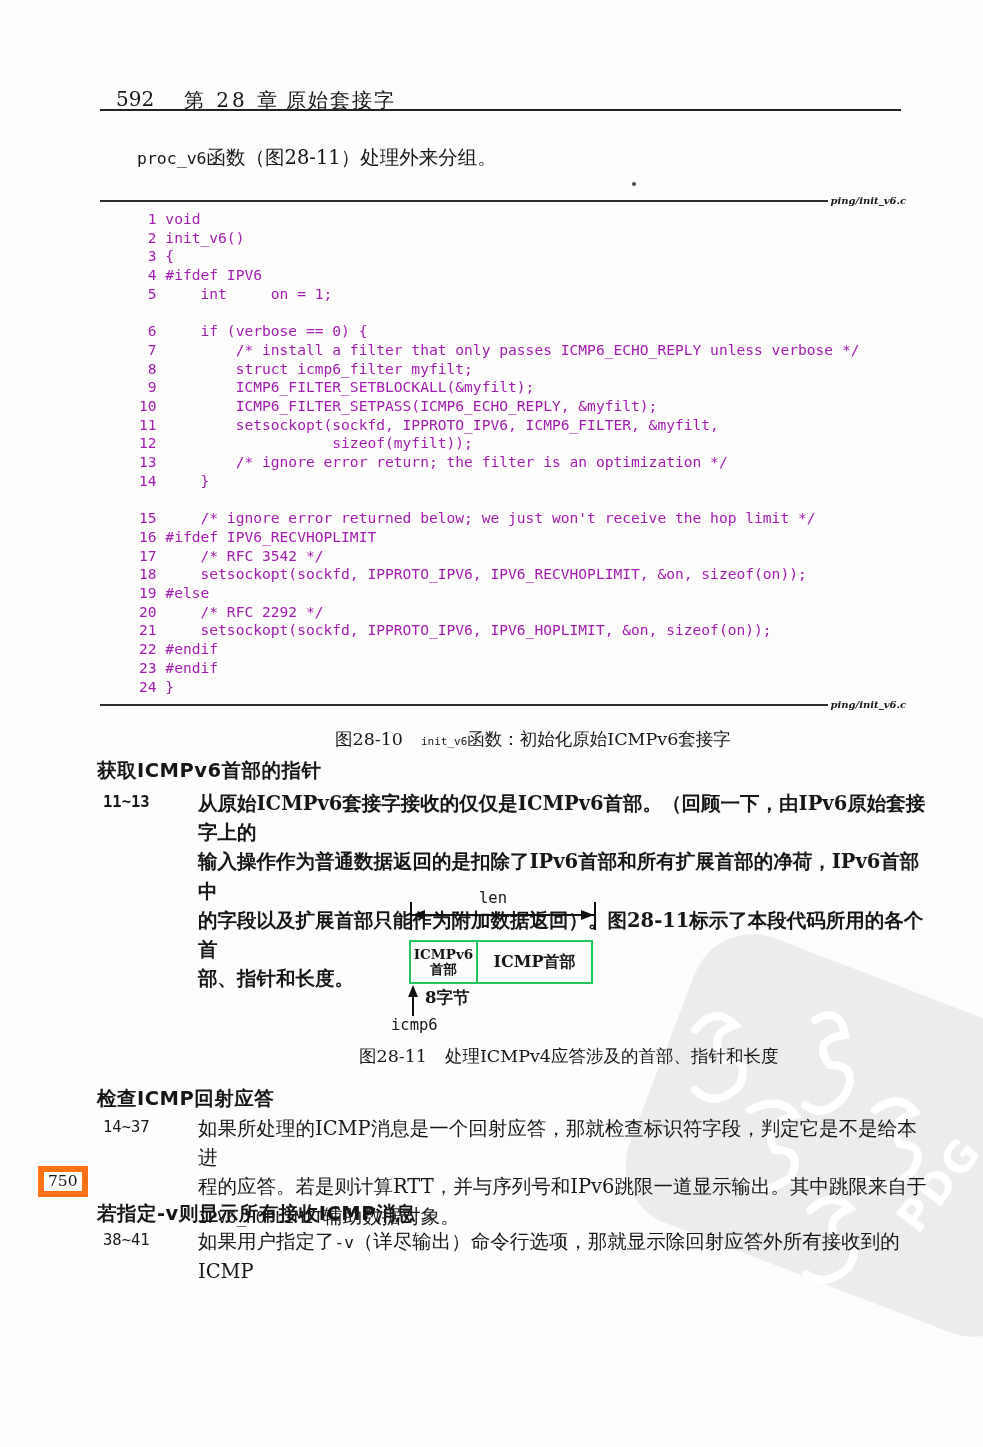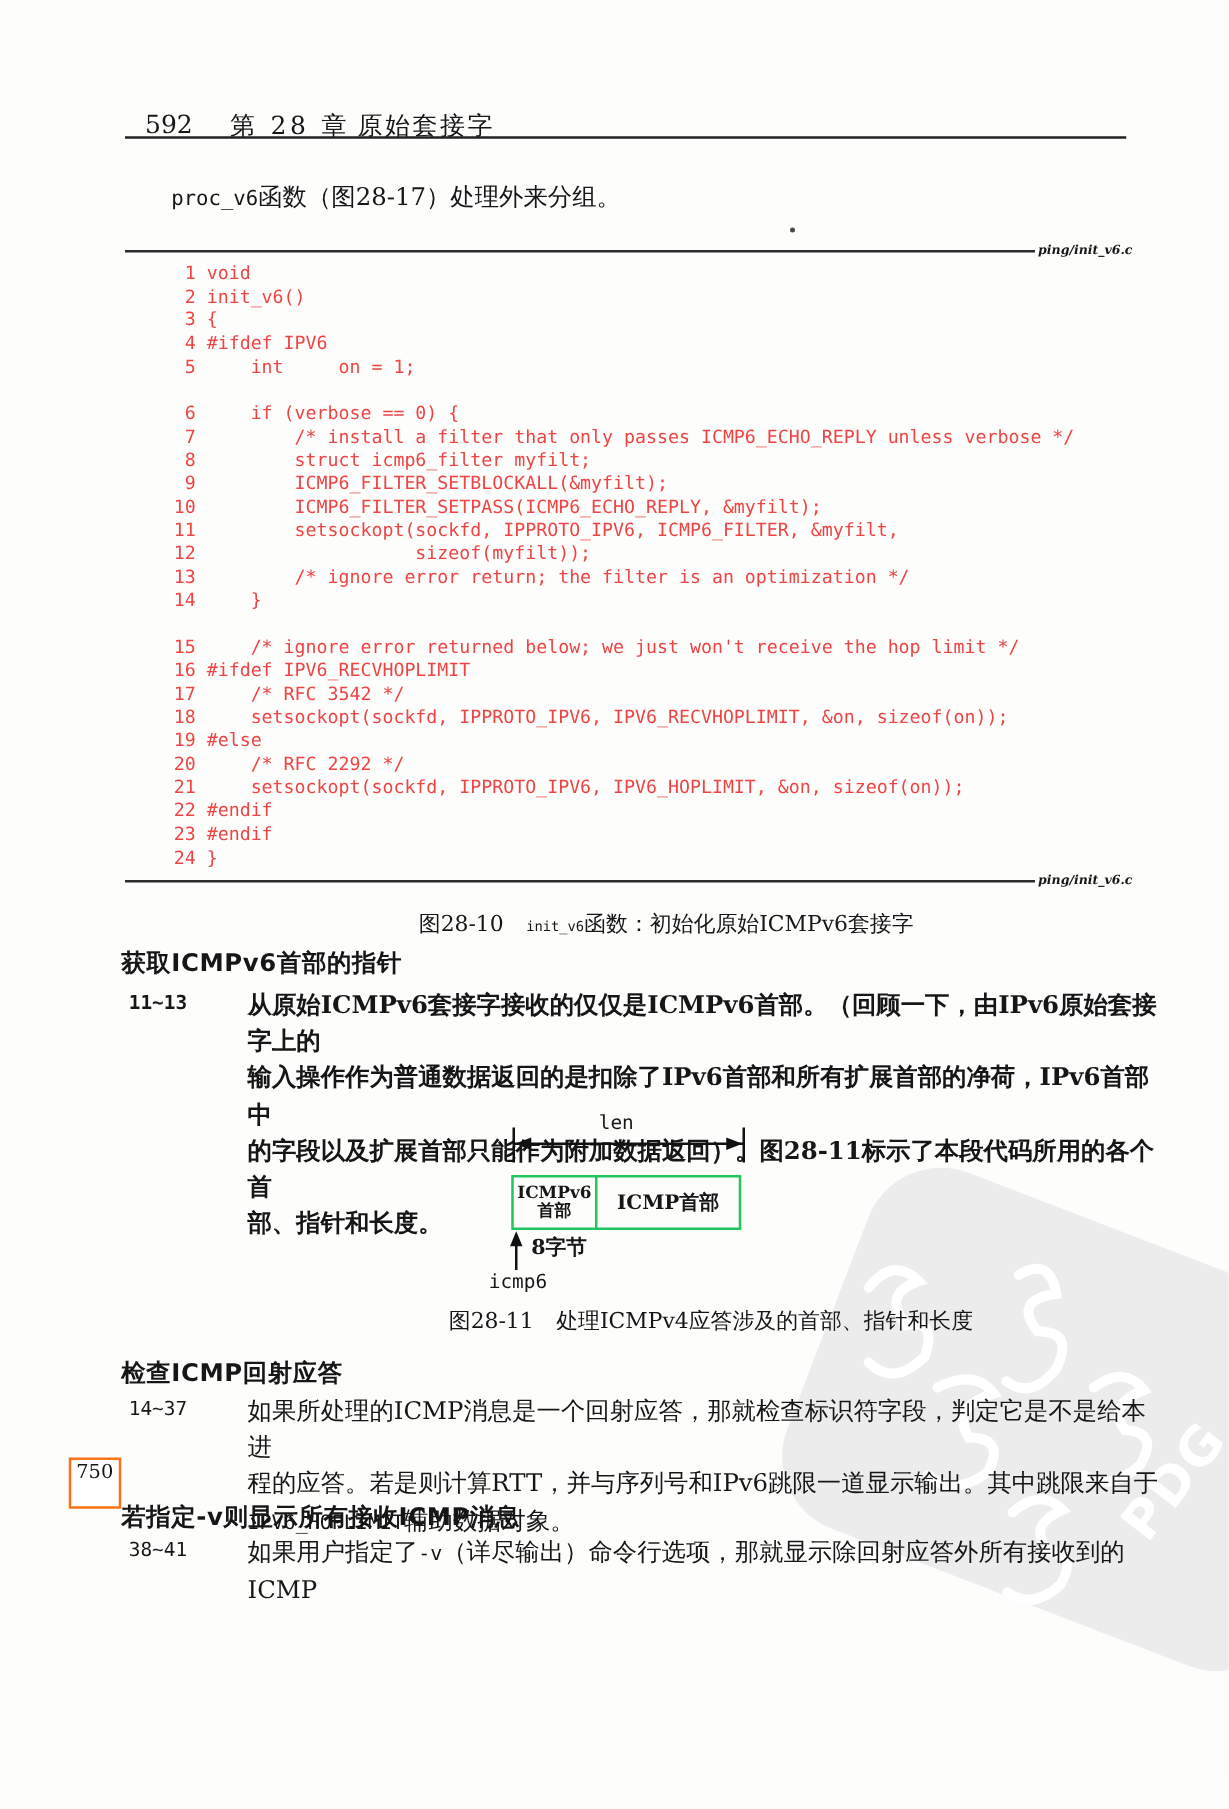--- a/index.html
+++ b/index.html
@@ -25,21 +25,21 @@
 
   
   .rule-row { left:100px; width:806px; display:flex; align-items:center; }
   .rule-row .rule { flex:1; height:2px; background:#2c2c2c; }
   .file-label { font-style:italic; font-weight:bold; font-size:10px; white-space:nowrap; padding-left:2px; }
   .rule-top { top:195px; }
   .rule-bottom { top:699px; }
   pre.code {
     left:139px; top:210px; margin:0;
     font-family:"DejaVu Sans Mono", monospace;
-    font-size:14.6px; line-height:18.7px; color:#ef4444;
+    font-size:14.6px; line-height:18.7px; color:#a21caf;
     white-space:pre;
   }
 
   
   .caption { font-size:17.5px; }
   .caption .mono { font-size:11px; }
   .cap10 { left:335px; top:727px; }
   .cap11 { left:335px; top:1044px;margin-left:24px; }
   .cap-gap { display:inline-block; width:18px; }
   .heading { font-family:"DejaVu Sans", sans-serif; font-weight:bold; font-size:19.5px; letter-spacing:0.5px; }
@@ -66,21 +66,21 @@
   .d-boxes { left:16px; top:48px; display:flex; }
   .d-box { border:2px solid #22c55e; box-sizing:border-box; display:flex; flex-direction:column; justify-content:center; align-items:center; height:44px; background:#fdfdfc; }
   .d-box1 { width:69px; font-weight:bold; font-size:13.5px; line-height:15.5px; }
   .d-box2 { width:117px; margin-left:-2px; font-weight:bold; font-size:16px; }
   .d-upah { left:15px; top:93px; width:0; height:0; border-left:5px solid transparent; border-right:5px solid transparent; border-bottom:12px solid #111; }
   .d-upshaft { left:19px; top:103px; width:2px; height:21px; background:#111; }
   .d-bytes { left:32px; top:95px; font-weight:bold; font-size:16.5px; }
   .d-icmp6 { left:-2px; top:124px; font-size:15.5px; }
 
   
-  .margin-box { left:55px; top:1166px; border:2px solid #f97316; padding:0 4px 19px 4px; font-size:15.5px; background:#fff; }
+  .margin-box { left:38px; top:1166px; border:6px solid #f97316; padding:0 4px 1px 4px; font-size:15.5px; background:#fff; }
 
   
   .wm-blob { left:648px; top:983px; width:430px; height:305px; background:#ececec;
              border-radius:62px; transform:rotate(21deg); z-index:1; }
   .wm-svg { left:640px; top:960px; z-index:1; }
   .wm-pdg { left:886px; top:1160px; font-family:"DejaVu Sans", sans-serif; font-weight:bold;
             font-size:42px; color:#ffffff; transform:rotate(-52deg); z-index:1; letter-spacing:2px; }
 </style>
 </head>
 <body>
@@ -98,21 +98,21 @@
     </g>
   </svg>
   <div class="abs wm-pdg">PDG</div>
 
   <div class="abs z2 hdr-num">592</div>
   <div class="abs z2 hdr-chap">第 28 章</div>
   <div class="abs z2 hdr-title">原始套接字</div>
   <div class="abs z2 hdr-rule"></div>
 
   <div class="abs z2 intro">
-    <span class="mono">proc_v6</span><span>函数（图28-17）处理外来分组。</span>
+    <span class="mono">proc_v6</span><span>函数（图28-11）处理外来分组。</span>
   </div>
   <div class="abs z2 dot-artifact"></div>
 
   <div class="abs z2 rule-row rule-top">
     <div class="rule"></div>
     <span class="file-label">ping/init_v6.c</span>
   </div>
 
   <pre class="abs z2 code"> 1 void
  2 init_v6()

